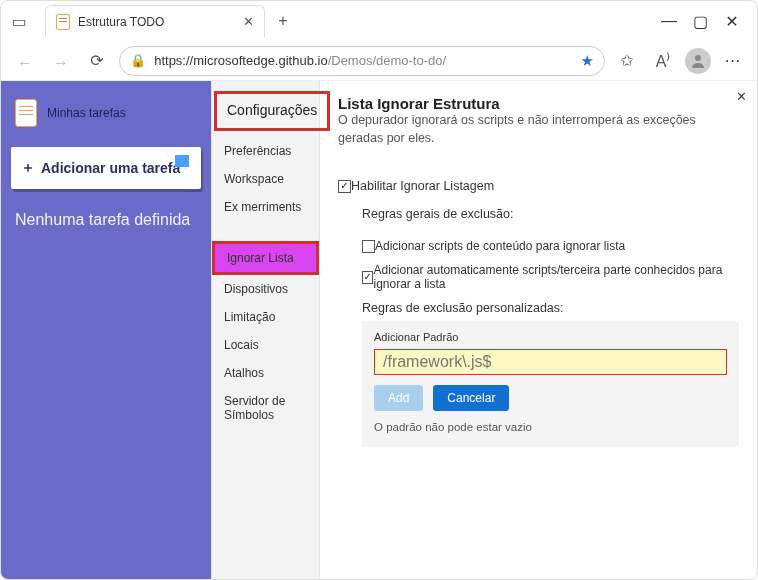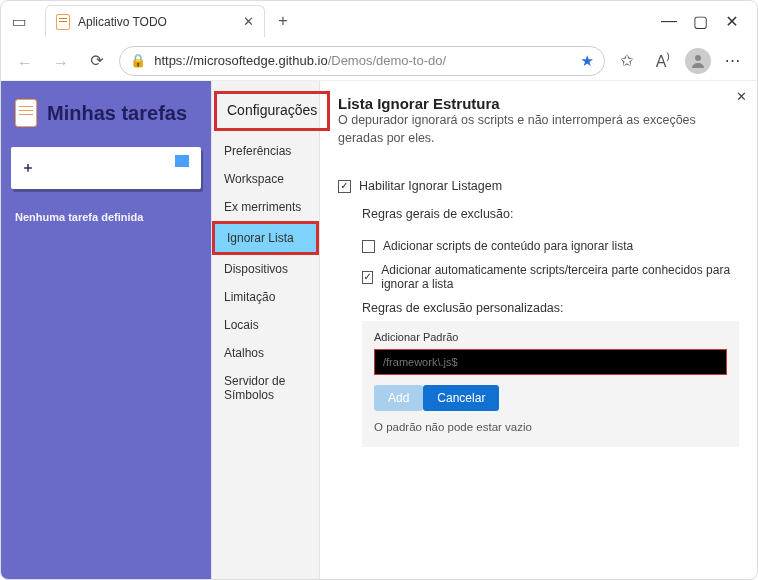--- a/index.html
+++ b/index.html
@@ -27,61 +27,61 @@
 .right-actions { display:flex; gap:8px; align-items:center; }
 .avatar { width:26px; height:26px; border-radius:50%; background:#ccc; display:flex; align-items:center; justify-content:center; }
 .dots { font-size:16px; letter-spacing:1px; color:#444; }
 
 .content { display:flex; height: calc(580px - 80px); }
 
 .app-pane { width: 210px; background:#6a6ac8; color:#fff; padding:18px 0 0 0; }
 .app-title { display:flex; align-items:center; padding: 0 14px 20px; }
 .app-title .ic { width:22px; height:28px; background:#fff; border:1px solid #f0a050; border-radius:3px; margin-right:10px; position:relative; }
 .app-title .ic::after { content:""; position:absolute; left:3px; right:3px; top:6px; height:10px; background:repeating-linear-gradient(#e0a060 0 1px, transparent 1px 4px); }
-.app-title h1 { font-size:20px; font-weight:700; color:#1f1f5e; }
+.app-title h1 { font-size:12px; font-weight:400; color:#1f1f5e; }
 .add-task { margin: 0 10px; background:#fff; color:#2d2d6e; font-size:14px; font-weight:600; padding:12px 10px; border-radius:2px; display:flex; align-items:center; box-shadow: 2px 3px 0 rgba(0,0,0,.25); position:relative;}
 .add-task::after { content:""; position:absolute; right:12px; top:8px; width:14px; height:12px; background:#4aa0ff; }
-.empty-msg { padding: 22px 14px; font-size:11px; color:#f2f2ff;font-weight:bold; }
+.empty-msg { padding: 22px 14px; font-size:16px; color:#f2f2ff; }
 
 .settings-side { width:109px; background:#f3f3f3; border-left:1px solid #e2e2e2; border-right:1px solid #e2e2e2; padding-top:10px; }
 .settings-side h3 { font-size:14px; font-weight:400; color:#222; padding:8px 10px 10px; border:3px solid #d23030; display:inline-block; margin-left:2px; }
 .settings-side ul { list-style:none; margin-top:6px; }
 .settings-side li { font-size:12px; color:#333; padding:7px 12px; }
-.settings-side li.active { background:#7dd3fc; border:3px solid #d23030; }
+.settings-side li.active { background:#d946ef; border:3px solid #d23030;margin-top:20px; }
 
 .main { flex:1; padding:14px 18px; font-size:12.5px; color:#333; position:relative;}
 .main .close-x { position:absolute; top:8px; right:10px; font-size:13px; color:#444; }
 .main h2 { font-size:15px; font-weight:600; margin-bottom:0; color:#222; }
 .desc { color:#555; line-height:1.4; margin-bottom:32px; }
-.chk-row { display:flex; align-items:center; gap:8px; margin-bottom:14px; }
+.chk-row { display:flex; align-items:center; margin-bottom:14px; }
 .chk { width:13px; height:13px; border:1px solid #555; display:inline-flex; align-items:center; justify-content:center; font-size:10px; line-height:1; }
 .chk.checked::after { content:"✓"; color:#222; }
 .sub { margin-left:24px; }
 .sub-title { margin-bottom:18px; color:#333; }
 .sub .chk-row { margin-bottom:10px; font-size:12px; }
 .small { font-size:11px; }
 .custom-title { margin:10px 0 6px; }
 .custom-box { background:#f4f4f4; padding:10px 12px 14px; }
 .custom-box label { font-size:11px; display:block; margin-bottom:6px; }
-.pattern-input { width:100%; height:26px; border:1px solid #c33; padding:0 8px; font-size:11px; color:#888; background:#000000; }
-.btn-row { margin-top:10px; display:flex; }
+.pattern-input { width:100%; height:26px; border:1px solid #c33; padding:0 8px; font-size:16px; color:#888; background:#fef9c3; }
+.btn-row { margin-top:10px; display:flex; gap:10px; }
 .btn { height:26px; padding:0 14px; border:none; border-radius:3px; font-size:12px; cursor:pointer; }
 .btn-add { background:#a9cfee; color:#fff; }
 .btn-cancel { background:#1071d3; color:#ffffff; }
 .err { margin-top:10px; font-size:11.5px; color:#555; }
 </style>
 </head>
 <body>
 
 <div class="titlebar">
   <div class="tab-btn">▭</div>
   <div class="tab-strip">
     <div class="tab">
       <span class="favicon"></span>
-      <span>Aplicativo TODO</span>
+      <span>Estrutura TODO</span>
       <span class="close">✕</span>
     </div>
     <div class="newtab">+</div>
   </div>
   <div class="win-controls">
     <span>—</span>
     <span>▢</span>
     <span>✕</span>
   </div>
 </div>
@@ -111,20 +111,21 @@
 
 <div class="content">
 
   <div class="app-pane">
     <div class="app-title">
       <span class="ic"></span>
       <h1>Minhas tarefas</h1>
     </div>
     <div class="add-task">
       <span style="margin-right:6px;font-weight:700">＋</span>
+      <span>Adicionar uma tarefa</span>
     </div>
     <div class="empty-msg">Nenhuma tarefa definida</div>
   </div>
 
   <div class="settings-side">
     <h3>Configurações</h3>
     <ul id="settings-list">
         <li>Preferências</li>
         <li>Workspace</li>
         <li>Ex merriments</li>

